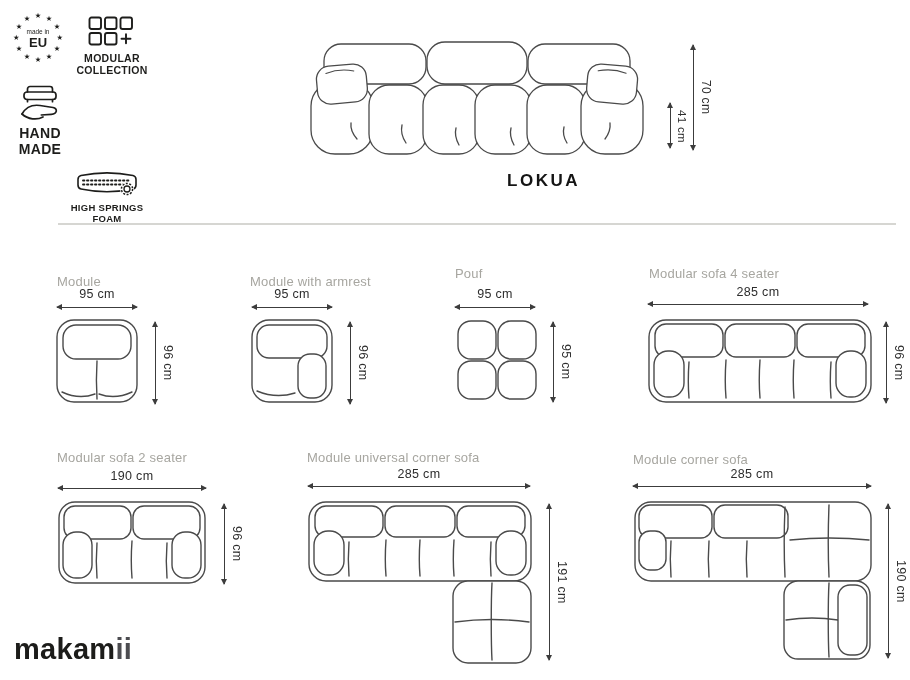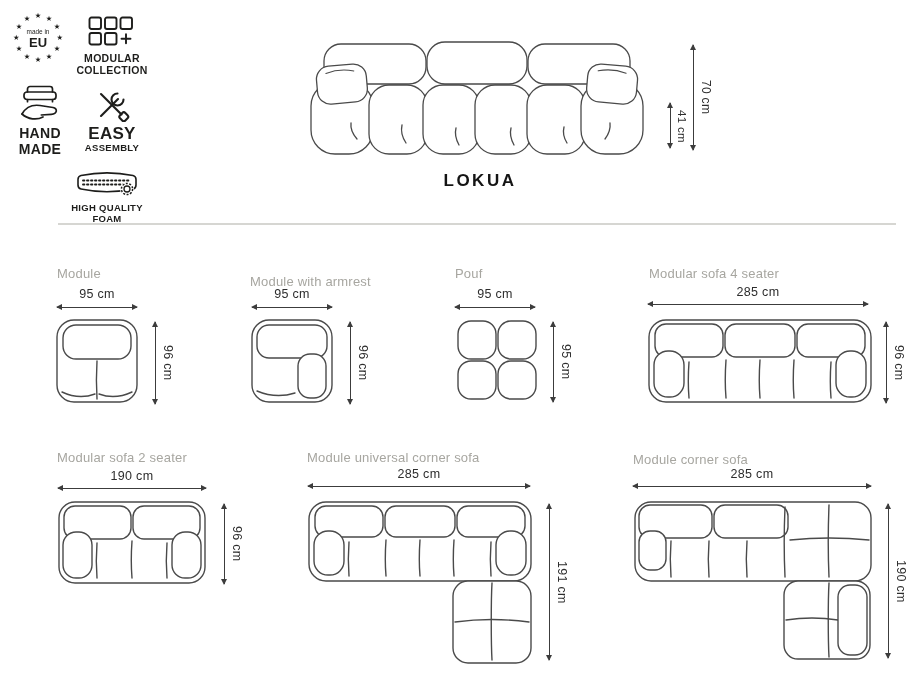--- a/index.html
+++ b/index.html
@@ -5,21 +5,21 @@
   html,body{margin:0;padding:0;background:#fff;}
   .page{position:relative;width:910px;height:680px;background:#ffffff;
         font-family:"Liberation Sans",sans-serif;overflow:hidden;}
   .abs{position:absolute;}
   
   .badge{position:absolute;display:flex;flex-direction:column;align-items:center;color:#1d1d1b;}
   .badge-label{font-weight:bold;text-align:center;line-height:1.12;letter-spacing:.3px;color:#1d1d1b;white-space:nowrap;}
   
   .divider{position:absolute;background:#d6d6d2;}
   
-  .hero-title{position:absolute;text-align:center;font-size:17px;font-weight:bold;
+  .hero-title{position:absolute;text-align:right;font-size:17px;font-weight:bold;
               letter-spacing:2.5px;color:#141414;}
   
   .diagram{position:absolute;}
   .diag-name{position:absolute;font-size:13px;color:#a7a6a0;letter-spacing:.2px;white-space:nowrap;}
   .dim{font-size:12.5px;color:#2d2d2d;letter-spacing:.3px;white-space:nowrap;}
   .dim-top{position:absolute;text-align:center;}
   .dim-side{position:absolute;writing-mode:vertical-rl;text-align:center;}
   .drawing{position:absolute;}
   
   .h-arrow{position:absolute;height:1px;background:#3c3c3c;}
@@ -89,53 +89,37 @@
         <rect x="17" y="17" width="11.5" height="11.5" rx="2"></rect>
         <path d="M33.5,22.8 h9 M38,18.3 v9" stroke-linecap="round"></path>
       </g>
     </svg>
     <div class="badge-label" style="font-size:10.5px;margin-top:5px">
       <div>MODULAR</div>
       <div>COLLECTION</div>
     </div>
   </div>
 
-  <div class="badge" style="left:84px;top:86px;width:56px">
-    <svg width="38" height="36" viewBox="0 0 38 36">
-      <g fill="none" stroke="#1d1d1b" stroke-width="2.1" stroke-linecap="round" stroke-linejoin="round">
-        <path d="M30.5,13.5 a6,6 0 1 1 -6,-6"></path>
-        <line x1="25" y1="13" x2="8" y2="30"></line>
-        <line x1="8" y1="8" x2="28.5" y2="28.5"></line>
-        <rect x="27" y="27" width="7.5" height="7.5" rx="2.2" transform="rotate(45 30.8 30.8)"></rect>
-      </g>
-    </svg>
-    <div class="badge-label" style="font-size:17px;margin-top:3px;line-height:1">
-      <div>EASY</div>
-    </div>
-    <div class="badge-label" style="font-size:9.5px;margin-top:1px">
-      <div>ASSEMBLY</div>
-    </div>
-  </div>
 
 
   <div class="badge" style="left:72px;top:169px;width:70px">
     <svg width="64" height="30" viewBox="0 0 64 30">
       <g fill="none" stroke="#1d1d1b" stroke-width="1.6" stroke-linecap="round">
         <path d="M6,6.5 C24,2.8 40,2.8 58,6.5 C60,7 61,8.6 61,10.5 V16 C61,18 60,19.6 58,20 C40,23.8 24,23.8 6,20 C4,19.6 3,18 3,16 V10.5 C3,8.6 4,7 6,6.5 Z"></path>
         <path d="M8,11.5 H54" stroke-dasharray="1.4 2.6" stroke-width="1.9"></path>
         <path d="M8,15.5 H50" stroke-dasharray="1.4 2.6" stroke-width="1.9"></path>
       </g>
       <circle cx="52" cy="20" r="7" fill="#fff" stroke="none"></circle>
       <g fill="none" stroke="#1d1d1b">
         <circle cx="52" cy="20" r="5.6" stroke-width="1.5" stroke-dasharray="2 1.5"></circle>
         <circle cx="52" cy="20" r="3" stroke-width="1.3"></circle>
       </g>
     </svg>
     <div class="badge-label" style="font-size:9.5px;margin-top:4px">
-      <div>HIGH QUALITY</div>
+      <div>HIGH SPRINGS</div>
       <div>FOAM</div>
     </div>
   </div>
 
   <svg class="abs" style="left:309px;top:39px" width="336" height="120" viewBox="0 0 336 120">
     <g fill="#ffffff" stroke="#4a4a4a" stroke-width="1.3" stroke-linecap="round" stroke-linejoin="round">
       <rect x="15" y="5" width="102" height="40" rx="17"></rect>
       <rect x="118" y="3" width="100" height="42" rx="18"></rect>
       <rect x="219" y="5" width="102" height="40" rx="17"></rect>
       <rect x="2" y="43" width="62" height="72" rx="24"></rect>
@@ -166,21 +150,21 @@
   <div class="v-arrow" style="left:670px;top:103px;height:45px"></div>
   <div class="dim dim-side" style="left:676px;top:100px;height:52px;font-size:11.5px">41 cm</div>
   <div class="v-arrow" style="left:693px;top:45px;height:105px"></div>
   <div class="dim dim-side" style="left:699px;top:45px;height:105px;font-size:12px">70 cm</div>
 
   <div class="hero-title" style="left:380px;top:171px;width:200px">LOKUA</div>
 
   <div class="divider" style="left:58px;top:223px;width:838px;height:1.5px"></div>
 
   <div class="diagram" style="left:55px;top:266px;width:130px;height:160px">
-    <div class="diag-name" style="left:2px;top:0">Module</div>
+    <div class="diag-name" style="left:2px;top:8px">Module</div>
     <div class="dim dim-top" style="left:2px;top:21px;width:80px">95 cm</div>
     <div class="h-arrow" style="left:2px;top:41px;width:80px"></div>
     <svg class="drawing" style="left:0;top:52px" width="84" height="86" viewBox="0 0 84 86">
       <g fill="#fff" stroke="#4a4a4a" stroke-width="1.4" stroke-linecap="round" stroke-linejoin="round">
         <rect x="2" y="2" width="80" height="82" rx="17"></rect>
         <rect x="8" y="7" width="68" height="34" rx="13"></rect>
         <g fill="none">
           <path d="M42,43 C41.2,56 41.2,68 42,81"></path>
           <path d="M7,74 Q24,82 40,76"></path>
           <path d="M44,76 Q60,82 77,74"></path>
@@ -323,14 +307,15 @@
           <path d="M196,83 C195,100 195,140 196,157"></path>
           <path d="M153,120 Q179,116 205,120"></path>
         </g>
         <rect x="205" y="85" width="29" height="70" rx="12"></rect>
       </g>
     </svg>
     <div class="v-arrow" style="left:257px;top:56px;height:154px"></div>
     <div class="dim dim-side" style="left:263px;top:56px;height:154px">190 cm</div>
   </div>
 
+  <div class="logo" style="left:14px;top:633px"><span>makam</span><span class="suffix">ii</span></div>
 
 </div>
 
 </body></html>

